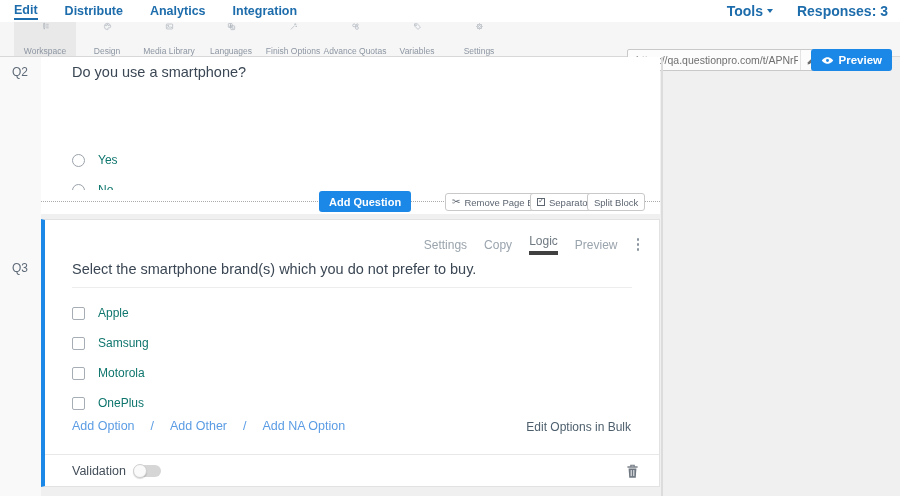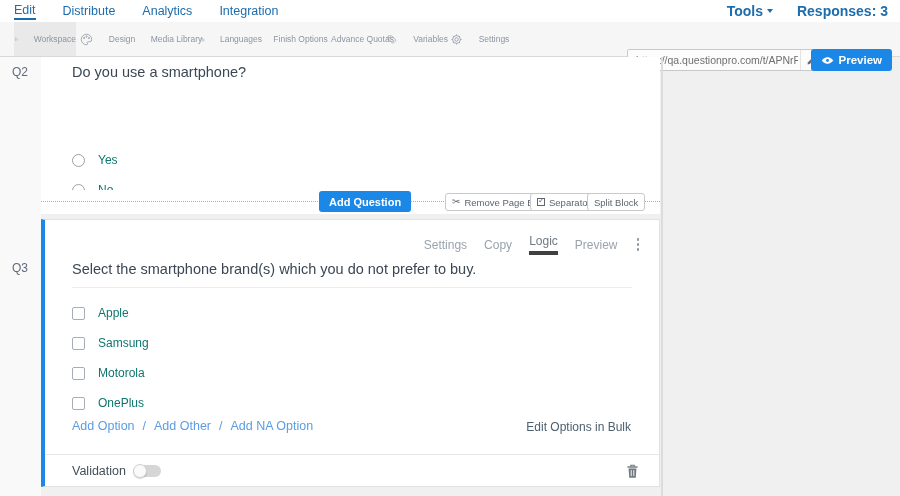--- a/index.html
+++ b/index.html
@@ -3,31 +3,31 @@
 <meta charset="utf-8">
 <style>
   * { margin:0; padding:0; box-sizing:border-box; }
   html,body { width:900px; height:496px; }
   body { font-family:"Liberation Sans",sans-serif; background:#f0f0f0; overflow:hidden; }
   .screen { position:relative; width:900px; height:496px; }
 
   
   .topnav { position:absolute; left:0; top:0; width:900px; height:22px; background:#fff;
             display:flex; align-items:center; gap:27px; padding-left:14px; }
-  .nav-item { font-size:12.5px; font-weight:400; color:#1d6cab; cursor:pointer; }
+  .nav-item { font-size:12.5px; font-weight:700; color:#1d6cab; cursor:pointer; }
   .nav-item.active { border-bottom:2px solid #1d6cab; padding-bottom:1px; }
   .nav-right { margin-left:auto; display:flex; align-items:center; gap:24px; padding-right:12px; }
   .nav-link { font-size:14px; font-weight:700; color:#1d6cab; display:flex; align-items:center; gap:4px; cursor:pointer; }
   .caret { width:0; height:0; border-left:3.5px solid transparent; border-right:3.5px solid transparent;
            border-top:4px solid #1d6cab; display:inline-block; }
 
   
   .toolbar { position:absolute; left:0; top:22px; width:900px; height:35px; background:#f6f6f6;
              border-bottom:1px solid #d8d8d8; display:flex; align-items:stretch; padding-left:14px; }
-  .tool-tile { width:62px; display:flex; align-items:center; justify-content:center;
+  .tool-tile { width:62px; display:flex; flex-direction:column; align-items:center; justify-content:center;
                gap:15px; cursor:pointer; }
   .tool-tile.active { background:#e9e9e9; }
   .tool-tile svg { width:15px; height:15px; stroke:#98a2ad; fill:none; stroke-width:1.2; }
   .tool-tile svg text { fill:#98a2ad; stroke:none; font-size:6px; font-family:"Liberation Sans",sans-serif; }
   .tool-label { font-size:8.5px; color:#8d96a2; white-space:nowrap; }
 
   .url-box { position:absolute; right:77px; top:27px; width:196px; height:22px; background:#fcfcfc;
              border:1px solid #c9c9c9; border-radius:2px; display:flex; align-items:center; }
   .url-input { flex:1; min-width:0; border:none; background:transparent; outline:none;
                font-family:"Liberation Sans",sans-serif; font-size:10.5px; color:#6f6f6f; padding:0 2px 0 8px; }
@@ -69,21 +69,21 @@
              border:1px solid #e2e2e2; border-left:4px solid #1b87e6; }
   .q3-tabs { position:absolute; top:14px; right:18px; display:flex; align-items:center; gap:17px; }
   .tab { font-size:12px; color:#9aa4ad; cursor:pointer; }
   .tab.active { color:#6e7881; border-bottom:4px solid #404040; padding-bottom:3px; }
   .kebab { display:flex; flex-direction:column; gap:2.5px; cursor:pointer; padding:2px; }
   .kebab i { width:2.5px; height:2.5px; border-radius:50%; background:#8a949e; }
   .q3-question { position:absolute; left:27px; top:41px; width:560px; padding-bottom:10px;
                  border-bottom:1px solid #ededed; }
   .check-row { position:absolute; left:27px; display:flex; align-items:center; gap:13px; cursor:pointer; }
   .checkbox { width:13px; height:13px; border:1px solid #a6adb5; border-radius:2px; background:#fff; }
-  .links-row { position:absolute; left:27px; top:199px; font-size:12.5px; color:#5b9ce4; display:flex; gap:8px; }
+  .links-row { position:absolute; left:27px; top:199px; font-size:12.5px; color:#5b9ce4; display:flex; gap:16px; }
   .links-row a { color:#5b9ce4; text-decoration:none; cursor:pointer; }
   .bulk-link { position:absolute; right:28px; top:200px; font-size:12px; color:#4d5f6d; cursor:pointer; }
   .q3-footer-divider { position:absolute; left:0; right:0; top:234px; border-top:1px solid #e8e8e8; }
   .validation-row { position:absolute; left:27px; top:244px; display:flex; align-items:center; gap:8px; }
   .validation-label { font-size:12.5px; color:#434e59; }
   .toggle { position:relative; width:27px; height:12px; background:#d6d6d6; border-radius:6px; cursor:pointer; }
   .toggle .knob { position:absolute; left:-1px; top:-1px; width:14px; height:14px; border-radius:50%;
                   background:#fafafa; border:1px solid #cfcfcf; box-shadow:0 1px 1px rgba(0,0,0,.15); }
   .trash-btn { position:absolute; right:20px; top:243px; background:none; border:none; cursor:pointer; padding:0; }
 </style>

